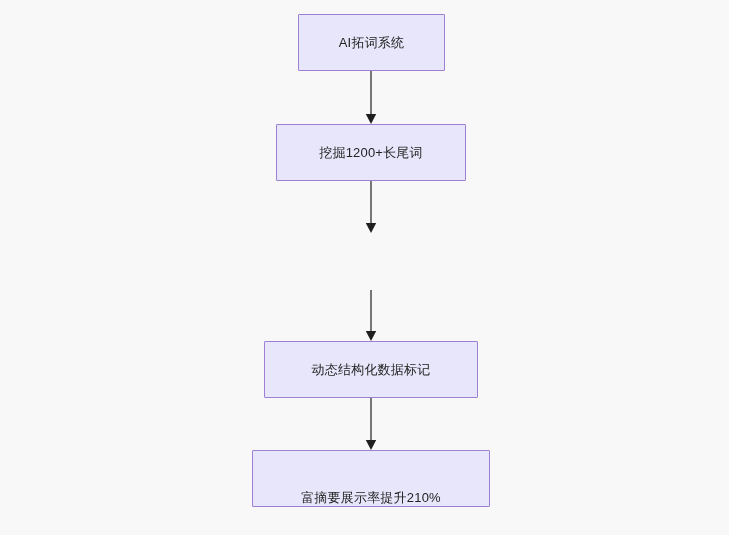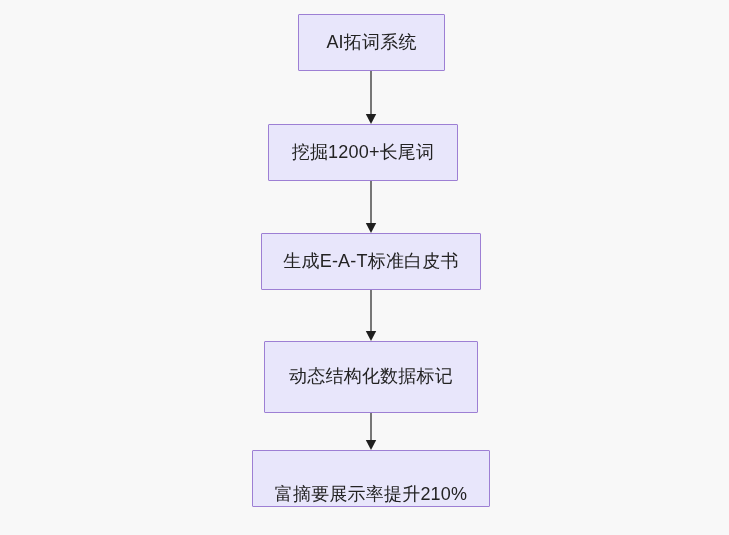--- a/index.html
+++ b/index.html
@@ -30,21 +30,21 @@
     position: absolute;
     box-sizing: border-box;
     background: #e8e6fb;
     border: 1.6px solid #9d7fd4;
     border-radius: 1px;
     display: flex;
     align-items: center;
     justify-content: center;
   }
   .node-label {
-    font-size: 18px;
+    font-size: 13px;
     line-height: 1.2;
     color: #232323;
     letter-spacing: 0.2px;
     white-space: nowrap;
     text-align: center;
   }
 </style>
 </head>
 <body>
 
@@ -67,29 +67,26 @@
     <g>
       <line x1="371" y1="398" x2="371" y2="441" stroke="#777777" stroke-width="2"></line>
       <polygon points="365.8,440 376.2,440 371,450" fill="#1f1f1f"></polygon>
     </g>
   </svg>
 
   <div class="node" style="left:298px; top:14px; width:147px; height:57px;">
     <span class="node-label">AI拓词系统</span>
   </div>
 
-  <div class="node" style="left:268px; top:124px; width:190px; height:57px;">
+  <div class="node" style="left:276px; top:124px; width:190px; height:57px;">
     <span class="node-label">挖掘1200+长尾词</span>
   </div>
 
-  <div class="node" style="left:261px; top:233px; width:220px; height:57px;">
-    <span class="node-label">生成E-A-T标准白皮书</span>
-  </div>
 
-  <div class="node" style="left:264px; top:341px; width:214px; height:72px;">
+  <div class="node" style="left:264px; top:341px; width:214px; height:57px;">
     <span class="node-label">动态结构化数据标记</span>
   </div>
 
   <div class="node" style="left:252px; top:450px; width:238px; height:57px;align-items:flex-end;">
     <span class="node-label">富摘要展示率提升210%</span>
   </div>
 
 </div>
 
 </body></html>

